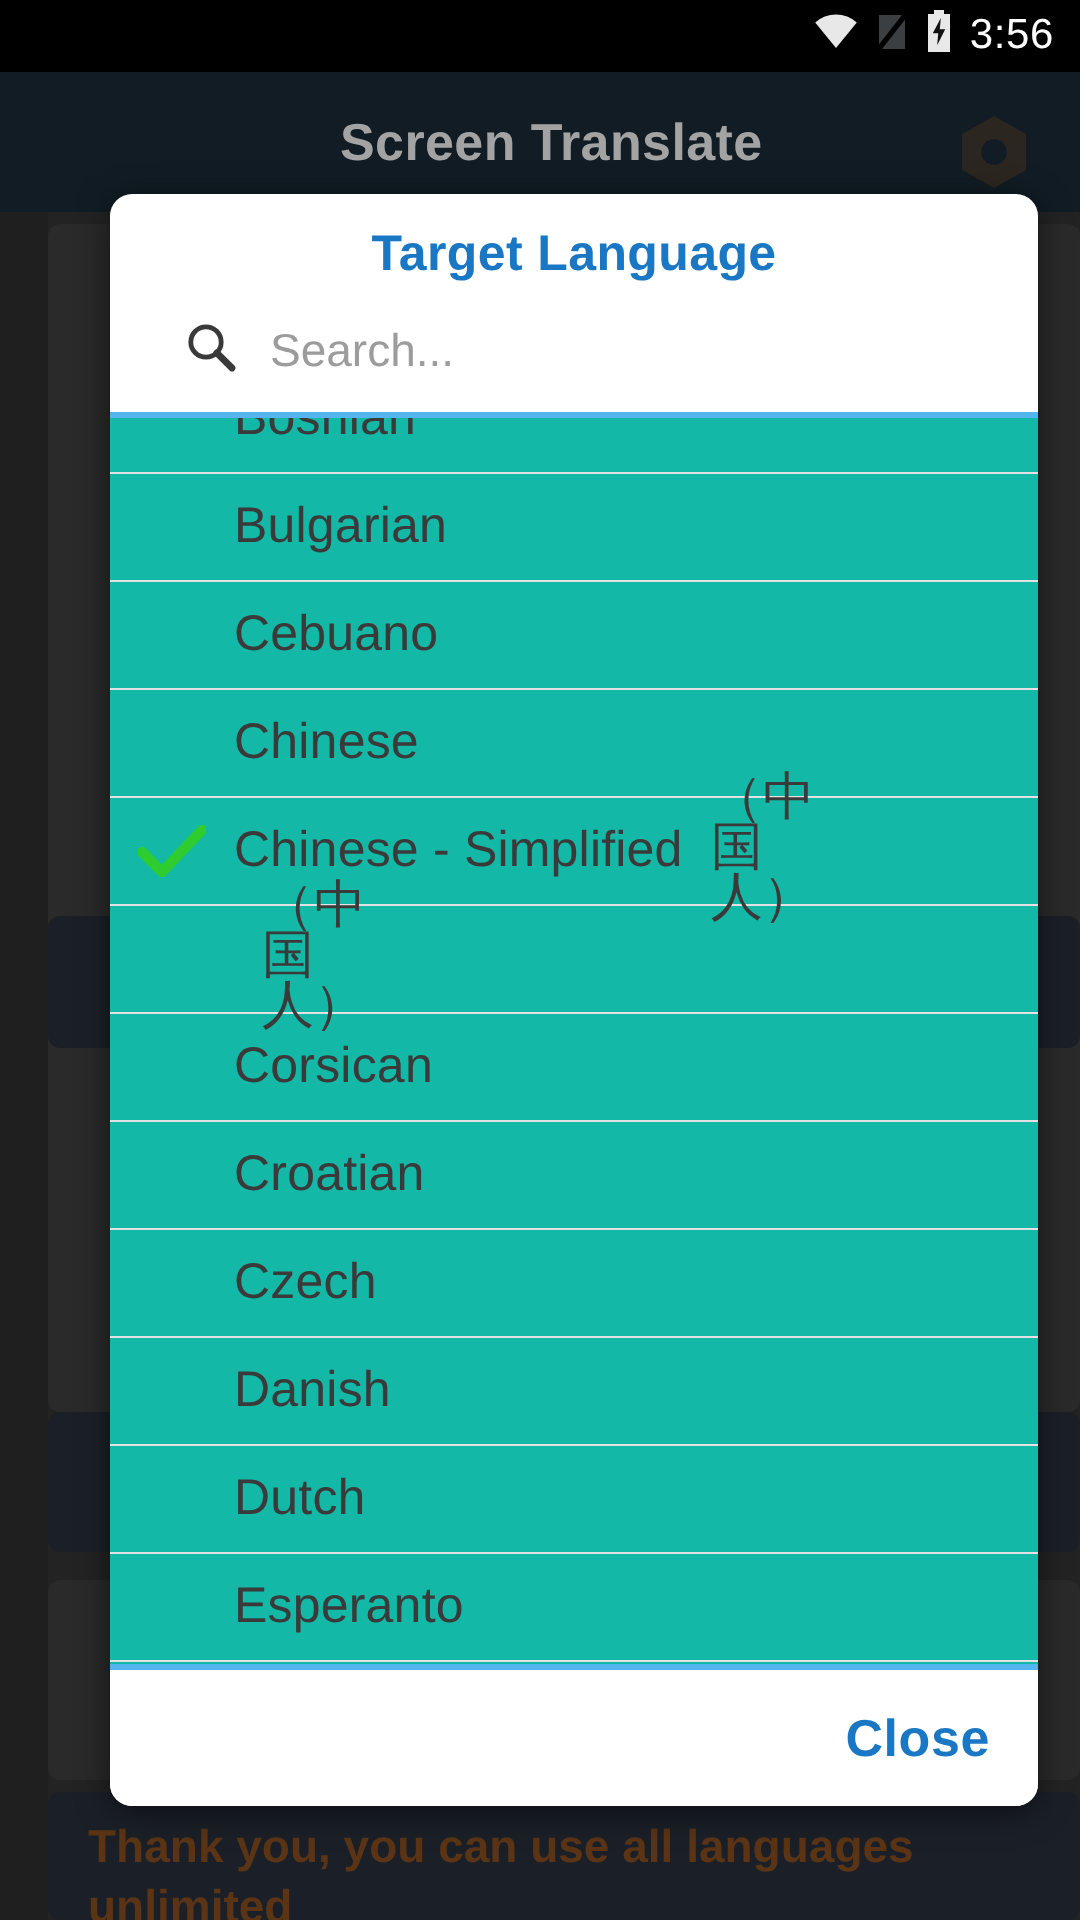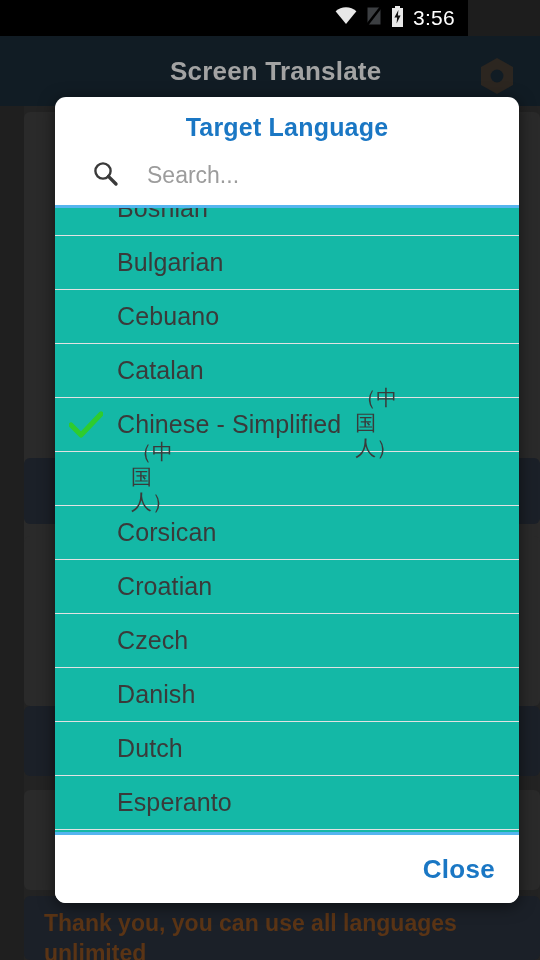--- a/index.html
+++ b/index.html
@@ -16,21 +16,21 @@
     position: relative;
     width: 540px;
     height: 960px;
     overflow: hidden;
   }
 
   
   .statusbar {
     position: absolute;
     top: 0; left: 0;
-    width: 468px; height: 36px;
+    width: 540px; height: 36px;
     background: #000000;
     display: flex;
     align-items: center;
     justify-content: flex-end;
     padding-right: 13px;
     gap: 9px;
   }
   .sb-icon { display: block; }
   .sb-clock {
     color: #ffffff;
@@ -111,21 +111,21 @@
     color: #1a77c4;
     font-size: 25px;
     font-weight: bold;
     text-align: center;
     padding-top: 16px;
     letter-spacing: .2px;
   }
   .dlg-search {
     display: flex;
     padding: 17px 0 14px 36px;
-    gap: 28px;
+    gap: 16px;
   }
   .search-input {
     border: none;
     outline: none;
     background: transparent;
     font-family: "Liberation Sans", sans-serif;
     font-size: 23px;
     color: #222;
     width: 330px;
     padding: 0;
@@ -164,21 +164,21 @@
     align-items: center;
     justify-content: center;
   }
   .row .lang {
     font-size: 25px;
     color: #3a3a3a;
     white-space: nowrap;
     letter-spacing: .1px;
   }
   .row .native {
-    font-size: 21px;
+    font-size: 26px;
     color: #3a3a3a;
     line-height: 25px;
     width: 62px;
     margin-left: 14px;
     position: relative;
     top: -2px;
     word-break: break-all;
   }
 
   .dlg-footer {
@@ -277,21 +277,21 @@
           <div class="row">
             <div class="check-slot"></div>
             <span class="lang">Bulgarian</span>
           </div>
           <div class="row">
             <div class="check-slot"></div>
             <span class="lang">Cebuano</span>
           </div>
           <div class="row">
             <div class="check-slot"></div>
-            <span class="lang">Catalan</span>
+            <span class="lang">Chinese</span>
           </div>
           <div class="row">
             <div class="check-slot">
               <svg width="34" height="28" viewBox="0 0 34 28">
                 <path d="M2 14 L12 24 L32 3" fill="none" stroke="#2ecc2e" stroke-width="5.2" stroke-linecap="round" stroke-linejoin="round"></path>
               </svg>
             </div>
             <span class="lang">Chinese - Simplified</span>
             <span class="native">（中国人）</span>
           </div>

